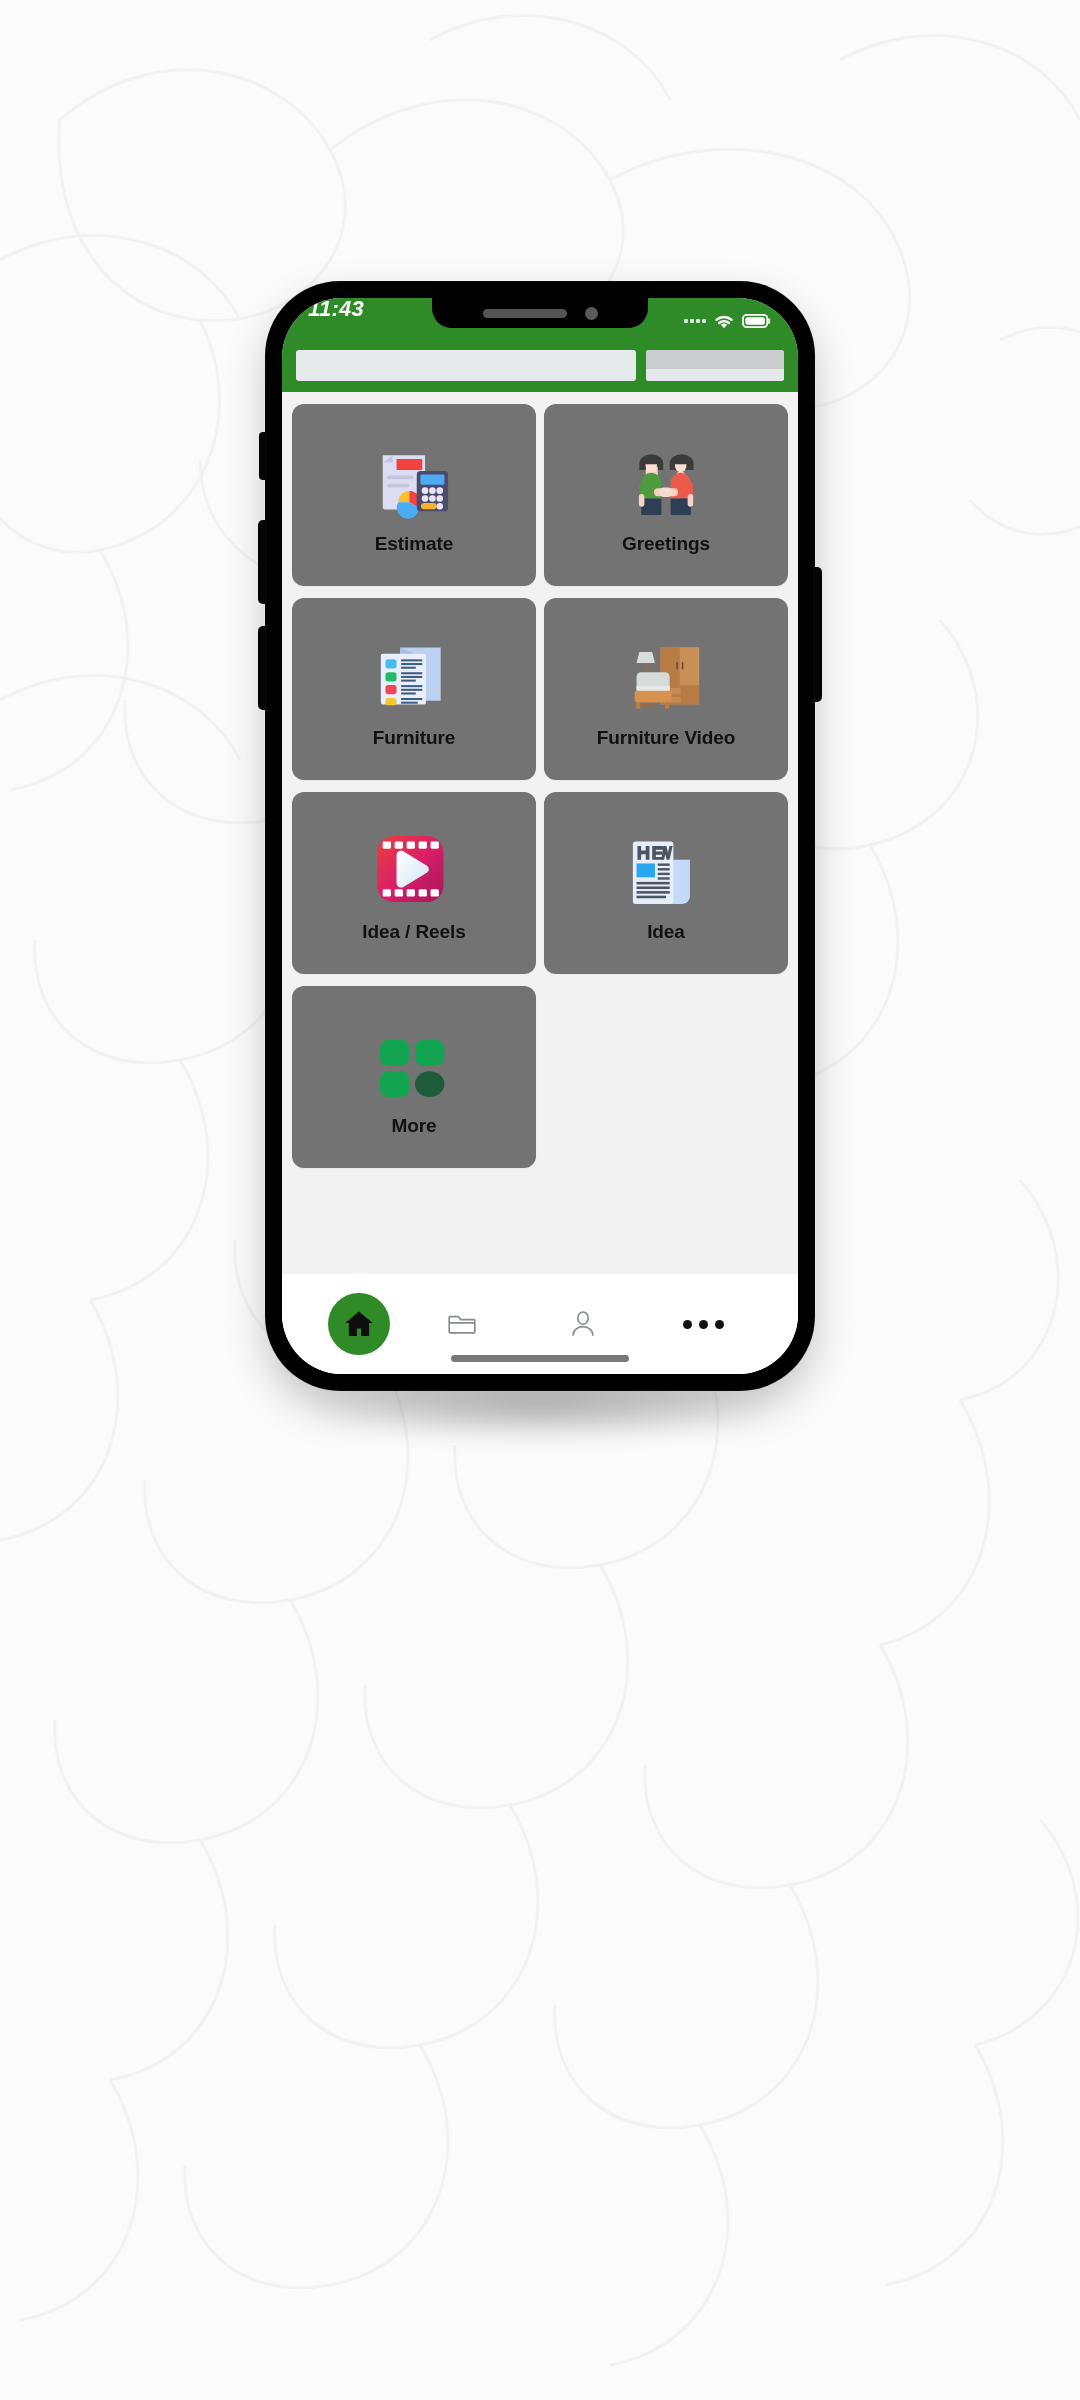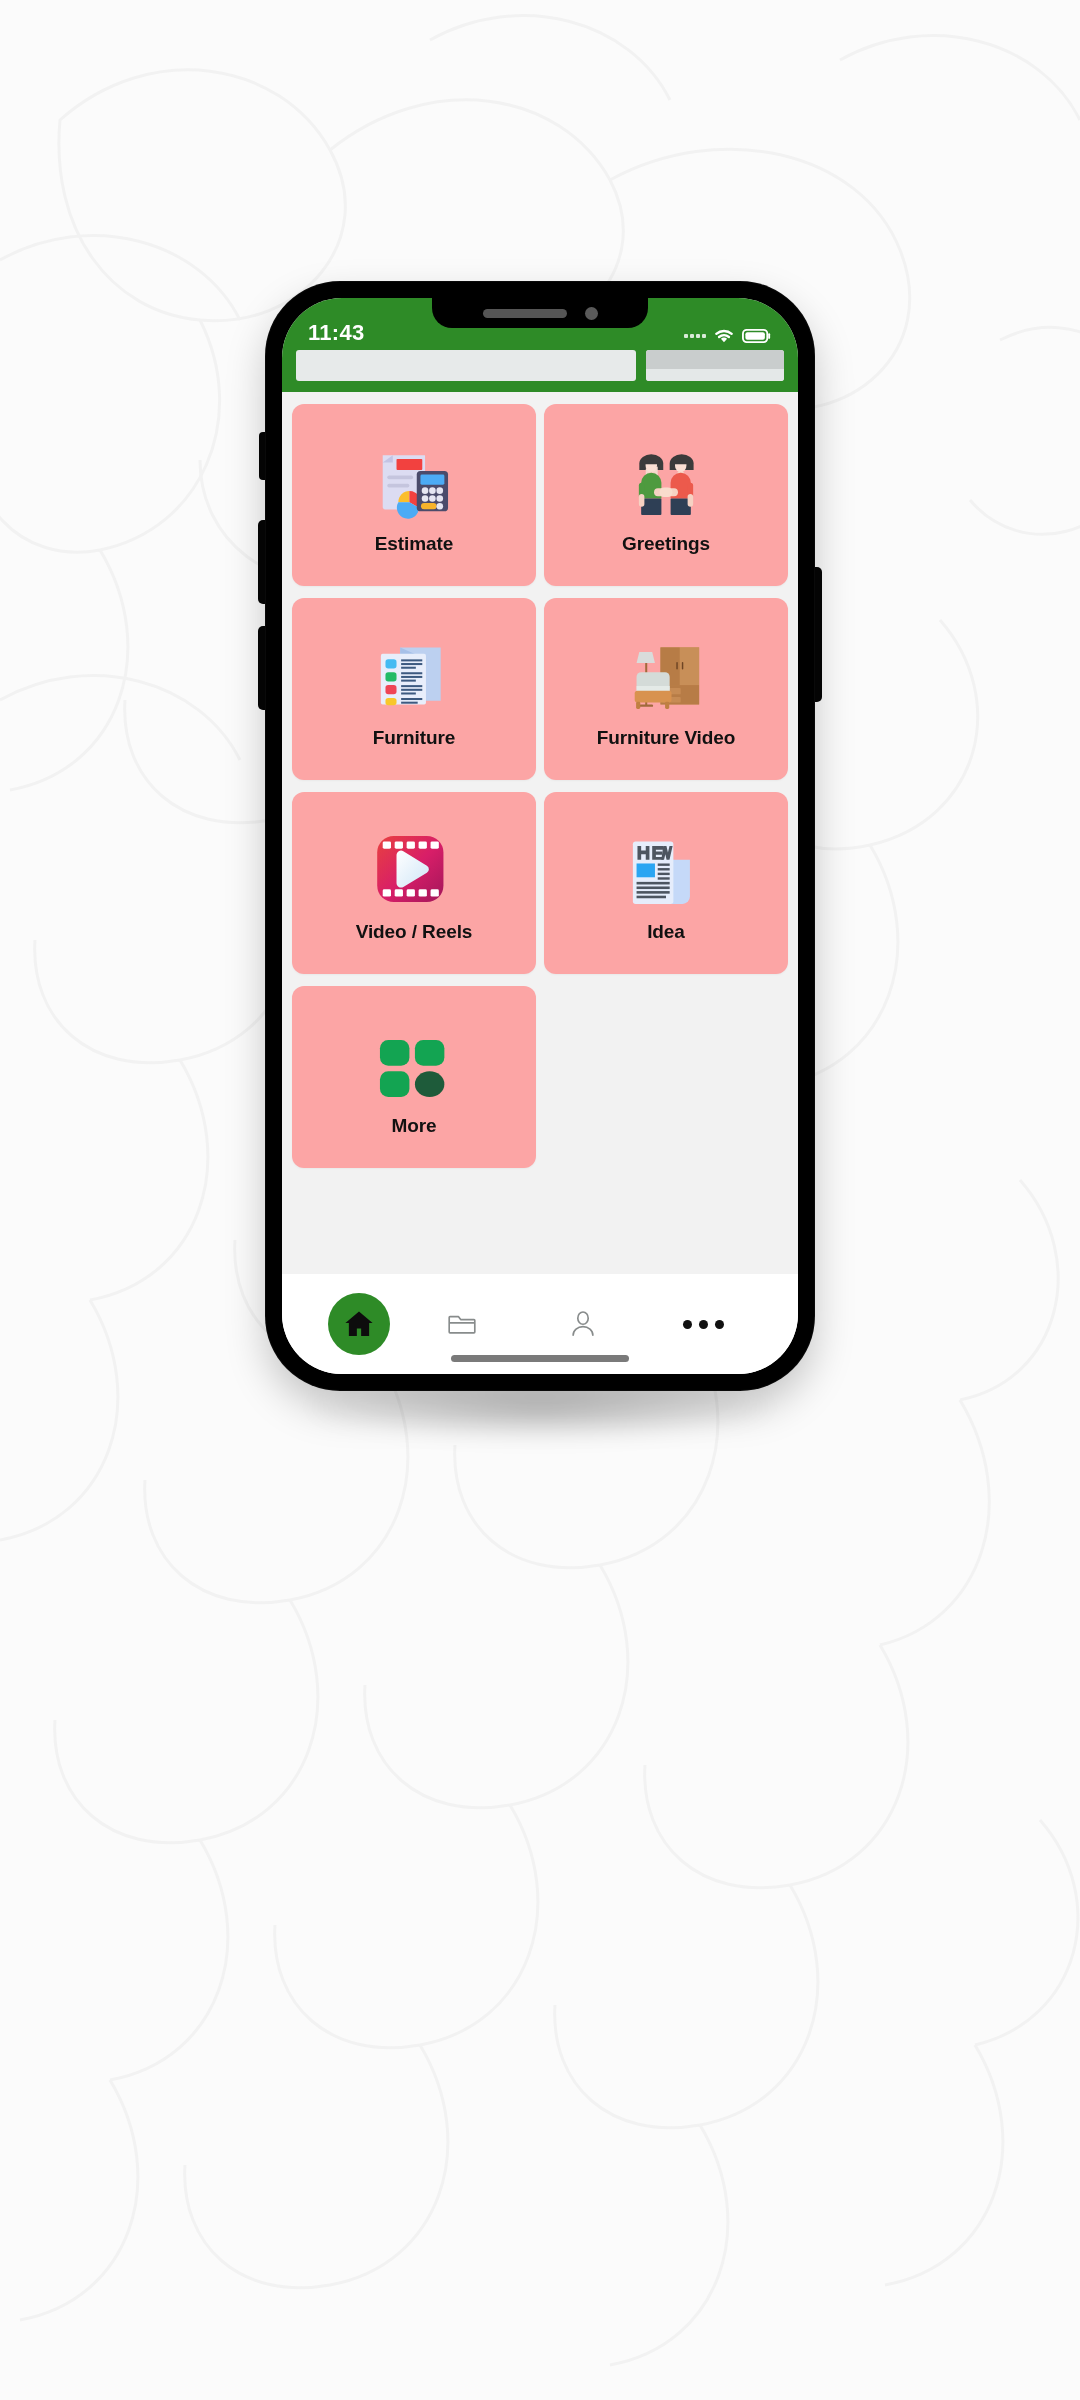--- a/index.html
+++ b/index.html
@@ -86,24 +86,24 @@
   .header {
     background: #2E8B27;
     position: relative;
     flex: 0 0 auto;
     padding-top: 0;
   }
 
   .statusbar {
     height: 52px;
     display: flex;
-    align-items: flex-end;
     justify-content: space-between;
     padding: 0 26px 6px 26px;
     position: relative;
+    font-style: italic;
   }
 
   .clock {
     color: #fff;
     font-size: 22px;
     font-weight: 700;
     letter-spacing: 0.3px;
     line-height: 1;
     z-index: 3;
   }
@@ -184,21 +184,21 @@
     overflow: hidden;
   }
 
   .grid {
     display: grid;
     grid-template-columns: 1fr 1fr;
     gap: 12px 8px;
   }
 
   .card {
-    background: #fca5a5;
+    background: #737373;
     border-radius: 12px;
     height: 182px;
     display: flex;
     flex-direction: column;
     align-items: center;
     justify-content: center;
     gap: 6px;
     box-shadow: 0 1px 2px rgba(0,0,0,0.04);
   }
 
@@ -504,21 +504,21 @@
                   <rect x="16" y="72" width="9" height="8" rx="1.6"></rect>
                   <rect x="29" y="72" width="9" height="8" rx="1.6"></rect>
                   <rect x="42" y="72" width="9" height="8" rx="1.6"></rect>
                   <rect x="55" y="72" width="9" height="8" rx="1.6"></rect>
                   <rect x="68" y="72" width="9" height="8" rx="1.6"></rect>
                 </g>
                 <path d="M33 36 L68 50 L33 68 Z" fill="#8e1352" opacity="0.35"></path>
                 <path d="M31 35 a5 5 0 0 1 7.4-4.4 L64 46.4 a4.4 4.4 0 0 1 0 7.6 L38.4 69.6 A5 5 0 0 1 31 65.2 Z" fill="url(#playgrad)"></path>
               </svg>
             </div>
-            <div class="card-label">Video / Reels</div>
+            <div class="card-label">Idea / Reels</div>
           </div>
 
           <div class="card">
             <div class="card-icon">
               <svg viewBox="0 0 100 100">
                 <path d="M56 40 h20 v40 a8 8 0 0 1-8 8 h-12 Z" fill="#c5d9f8"></path>
                 <rect x="14" y="20" width="44" height="68" rx="3" fill="#e6edfb"></rect>
                 <g fill="#4d5560">
                   <path d="M19 25 h4 v5 h5 v-5 h4 v15 h-4 v-6 h-5 v6 h-4 Z"></path>
                   <path d="M35 25 h12 v4 h-8 v2 h7 v3.6 h-7 v2.4 h8 v3 h-12 Z"></path>

